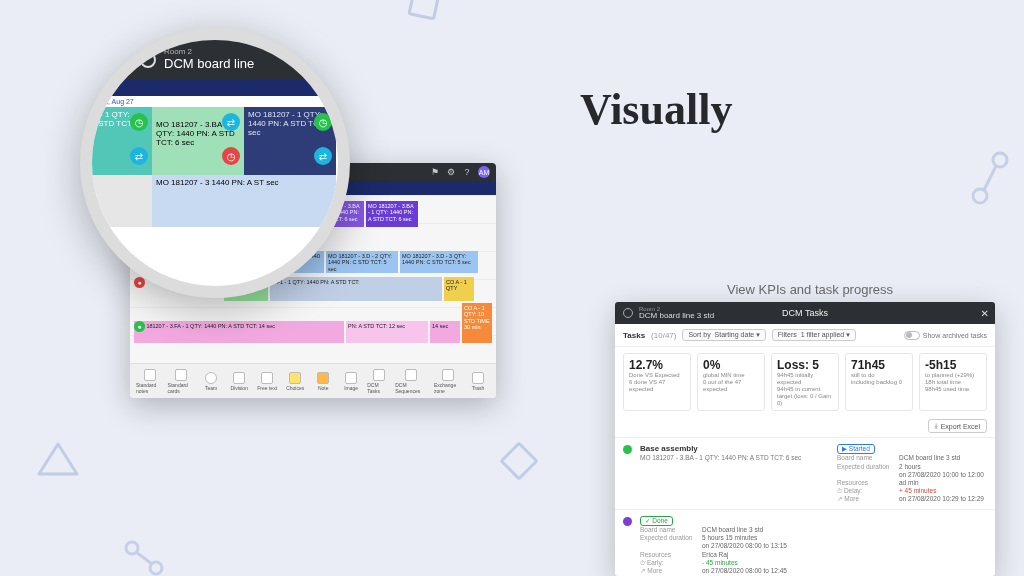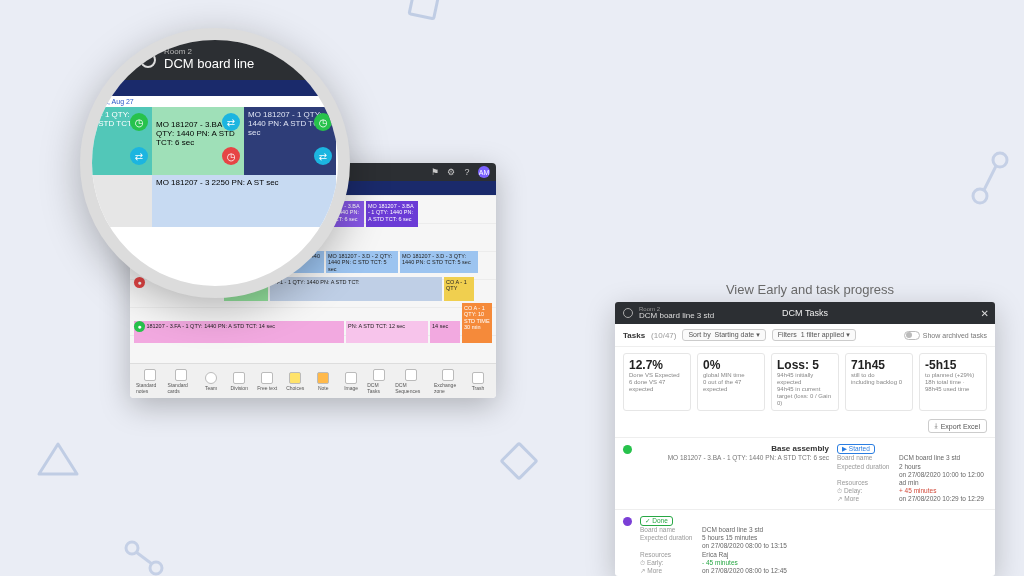--- a/index.html
+++ b/index.html
@@ -95,21 +95,21 @@
   .pill { border:1px solid #ccc; border-radius:3px; padding:1px 5px; font-size:7px; color:#555; background:#fafafa;}
   .tw-kpis { display:flex; gap:6px; padding:6px 8px;}
   .kpi { flex:1; border:1px solid #e6e6e6; border-radius:3px; padding:4px 5px;}
   .kpi .big { font-size:12px; font-weight:600; color:#222;}
   .kpi .sub { font-size:6px; color:#888; line-height:1.15;}
   .export-row { display:flex; justify-content:flex-end; padding:2px 8px 4px;}
   .export-btn { border:1px solid #ccc;border-radius:3px;padding:2px 6px;font-size:7px;color:#555;display:flex;align-items:center;gap:3px;}
   .task-item { border-top:1px solid #eee; padding:6px 8px; display:flex; gap:8px;}
   .dot { width:9px;height:9px;border-radius:50%;margin-top:1px;flex:none;}
   .dot.g{background:#27c24c;} .dot.p{background:#7b3fd6;}
-  .ti-left { flex:1;text-align:right;}
+  .ti-left { flex:1;}
   .ti-left .name { font-weight:600; font-size:8px;}
   .ti-left .code { color:#777; font-size:6.5px; margin-top:1px;}
   .ti-right { width:150px; font-size:6.5px; color:#666;}
   .ti-right .row { display:flex; gap:4px; line-height:1.25;}
   .ti-right .lbl { width:58px; color:#999;}
   .status { display:inline-block;border:1px solid;border-radius:3px;padding:0 4px;font-size:6.5px;}
   .status.started{border-color:#2a7de1;color:#2a7de1;}
   .status.done{border-color:#27a744;color:#27a744;}
   .delay { color:#d24a3a;}
   .more { color:#2a7de1;}
@@ -130,25 +130,25 @@
     <line x1="26" y1="16" x2="14" y2="40" stroke="#8fa6d0" stroke-width="3"></line>
   </svg>
 <svg class="dot2" width="44" height="40" opacity=".4">
     <circle cx="10" cy="10" r="6" fill="none" stroke="#8fa6d0" stroke-width="3"></circle>
     <circle cx="34" cy="30" r="6" fill="none" stroke="#8fa6d0" stroke-width="3"></circle>
     <line x1="14" y1="14" x2="30" y2="26" stroke="#8fa6d0" stroke-width="3"></line>
   </svg>
 
 <div class="headline">
   <h1>
-    <br>
+    <span>Visually</span><br>
     <br>
   </h1>
 </div>
-<div class="caption">View Early and task progress</div>
+<div class="caption">View KPIs and task progress</div>
 
 <div class="board-window">
   <div class="bw-topbar">
     <span class="ico">⚑</span>
     <span class="ico">⚙</span>
     <span class="ico">?</span>
     <span class="bw-avatar">AM</span>
   </div>
   <div class="bw-navstrip"></div>
   <div class="bw-canvas">
@@ -230,21 +230,21 @@
     </div>
   </div>
   <div class="mag-strip"></div>
   <div class="mag-date">Thu, Aug 27</div>
   <div class="mag-grid">
     <div class="mcell teal" style="left:-40px;top:0;width:100px;height:68px">MO 181207 - 1 QTY: 1440 PN: A STD TCT: 14 sec</div>
     <div class="mcell flag" style="left:60px;top:0;height:12px"></div>
     <div class="mcell mint" style="left:60px;top:0;width:92px;height:68px;padding-top:14px">MO 181207 - 3.BA - 1 QTY: 1440 PN: A STD TCT: 6 sec</div>
     <div class="mcell navy" style="left:152px;top:0;width:92px;height:68px">MO 181207 - 1 QTY: 1440 PN: A STD TCT: 5 sec</div>
     <div class="mcell grey" style="left:-40px;top:68px;width:100px;height:52px"></div>
-    <div class="mcell lblue" style="left:60px;top:68px;width:184px;height:52px">MO 181207 - 3 2250 PN: A ST sec</div>
+    <div class="mcell lblue" style="left:60px;top:68px;width:184px;height:52px">MO 181207 - 3 1440 PN: A ST sec</div>
 
     <span class="badge green" style="left:38px;top:6px">◷</span>
     <span class="badge cyan" style="left:38px;top:40px">⇄</span>
     <span class="badge cyan" style="left:130px;top:6px">⇄</span>
     <span class="badge red" style="left:130px;top:40px">◷</span>
     <span class="badge green" style="left:222px;top:6px">◷</span>
     <span class="badge cyan" style="left:222px;top:40px">⇄</span>
   </div>
 </div>
 

